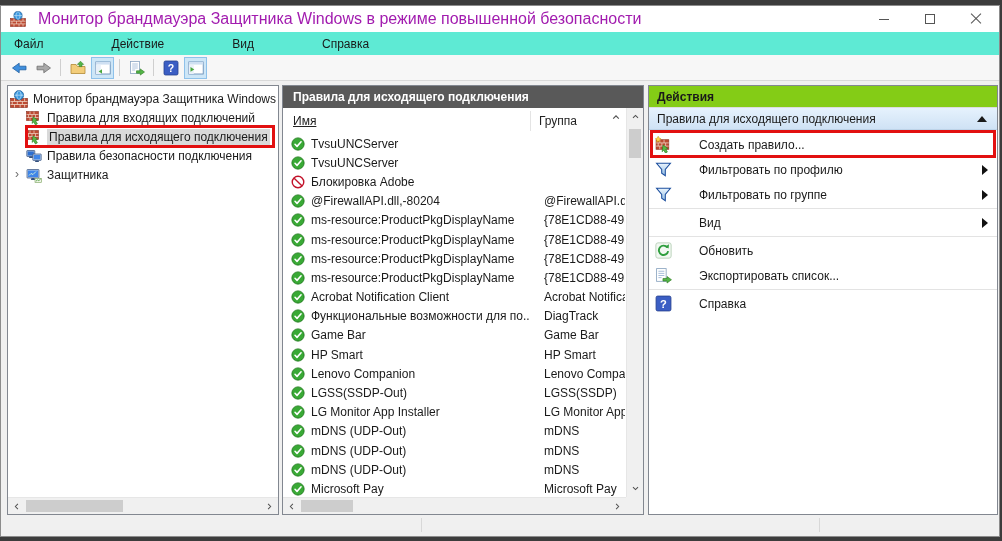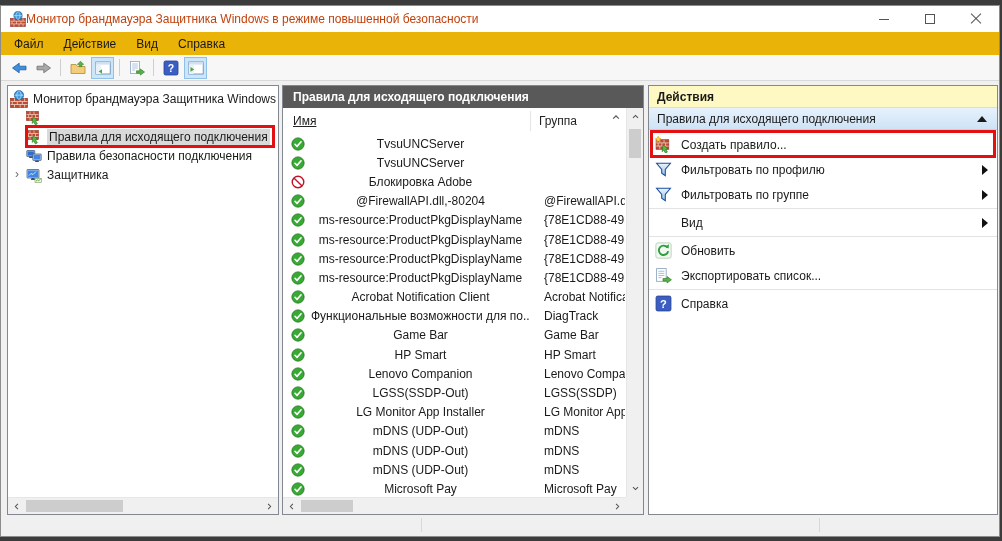--- a/index.html
+++ b/index.html
@@ -11,31 +11,31 @@
     overflow: hidden;
     color: #1a1a1a;
   }
   .win {
     position: absolute; left:0; top:5px; width:1000px; height:532px;
     background:#f0f0f0; border:1px solid #8c8c8c;
   }
   
   .titlebar { height:26px; background:#fff; display:flex; align-items:center; padding-left:9px; }
   .app-icon { width:16px; height:16px; flex:none; }
-  .title { margin-left:0; font-size:12px; color:#c2410c; white-space:nowrap; }
+  .title { margin-left:12px; font-size:16px; color:#a21caf; white-space:nowrap; }
   .wctrl { margin-left:auto; display:flex; height:100%; }
   .wbtn { width:46px; height:100%; display:flex; align-items:center; justify-content:center; background:transparent; border:none; }
   .gl-min { width:10px; height:1px; background:#555; }
   .gl-max { width:10px; height:10px; border:1px solid #555; }
   .gl-close { position:relative; width:12px; height:12px; }
   .gl-close:before, .gl-close:after { content:""; position:absolute; left:-1px; top:5px; width:14px; height:1px; background:#555; }
   .gl-close:before { transform:rotate(45deg); }
   .gl-close:after  { transform:rotate(-45deg); }
   
-  .menubar { height:23px; background:#eab308; display:flex; align-items:center; font-size:12px; padding-left:3px; }
+  .menubar { height:23px; background:#5eead4; display:flex; align-items:center; font-size:12px; padding-left:3px;gap:48px; }
   .mi { padding:3px 10px; }
   
   .toolbar { height:26px; background:#f7f7f7; border-bottom:1px solid #d9d9d9; display:flex; align-items:center; padding-left:5px; }
   .tbtn { width:23px; height:22px; display:flex; align-items:center; justify-content:center; border:1px solid transparent; margin:0 1px; }
   .tbtn.on { background:#cde6f7; border-color:#8ec1ea; }
   .tsep { width:1px; height:17px; background:#cfcfcf; margin:0 4px; }
   .i16 { width:16px; height:16px; display:block; }
   
   .pane { position:absolute; top:79px; height:430px; background:#fff; border:1px solid #828790; }
   .tree-pane { left:6px; width:272px; }
@@ -54,44 +54,44 @@
   
   .list-title { height:22px; background:#595959; color:#fff; font-weight:bold; font-size:12px; display:flex; align-items:center; padding-left:10px; }
   .colhdr { position:absolute; left:0; right:18px; top:22px; height:26px; font-size:12px; color:#222; background:#fff; }
   .ch-name { position:absolute; left:10px; top:6px;text-decoration:underline; }
   .ch-group { position:absolute; left:256px; top:6px; }
   .ch-sep { position:absolute; left:247px; top:3px; bottom:3px; width:1px; background:#e4e4e4; }
   .ch-chev { position:absolute; right:4px; top:4px; width:10px; height:10px; }
   #rule-rows { position:absolute; top:48px; left:0; right:18px; bottom:17px; overflow:hidden; }
   .rrow { height:19.2px; display:flex; align-items:center; font-size:12px; }
   .ric { width:14px; height:14px; flex:none; margin-left:8px; }
-  .rname { margin-left:6px; width:219px; flex:none; white-space:nowrap; overflow:hidden;text-align:center; }
+  .rname { margin-left:6px; width:219px; flex:none; white-space:nowrap; overflow:hidden; }
   .rgroup { margin-left:14px; flex:1; white-space:nowrap; overflow:hidden; }
   
   .vscroll { position:absolute; top:22px; right:0; bottom:17px; width:17px; background:#f0f0f0; border-left:1px solid #e6e6e6; }
   .hscroll { position:absolute; left:0; bottom:0; height:17px; background:#f0f0f0; border-top:1px solid #e6e6e6; }
   .hscroll.full { right:0; }
   .hscroll.withv { right:17px; }
   .corner { position:absolute; right:0; bottom:0; width:17px; height:17px; background:#f0f0f0; }
   .sarr { position:absolute; width:17px; height:17px; display:flex; align-items:center; justify-content:center; }
   .sarr svg { width:9px; height:9px; }
   .sa-up { top:0; left:0; }
   .sa-down { bottom:0; left:0; transform:rotate(180deg); }
   .sa-left { left:0; top:0; transform:rotate(-90deg); }
   .sa-right { right:0; top:0; transform:rotate(90deg); }
   .vthumb { position:absolute; left:2px; right:2px; background:#cdcdcd; }
   .hthumb { position:absolute; top:2px; bottom:2px; background:#cdcdcd; }
   
-  .ap-title { height:22px; background:#fef9c3; border-bottom:1px solid #dcdcdc; font-weight:bold; font-size:12px; display:flex; align-items:center; padding-left:8px; }
+  .ap-title { height:22px; background:#84cc16; border-bottom:1px solid #dcdcdc; font-weight:bold; font-size:12px; display:flex; align-items:center; padding-left:8px; }
   .ap-section { height:22px; background:linear-gradient(#e6f2fd,#cfe2f5); border-bottom:1px solid #bdd3e8; display:flex; align-items:center; padding:0 10px 0 8px; font-size:12px; }
   .caret-up { margin-left:auto; width:0; height:0; border-left:5px solid transparent; border-right:5px solid transparent; border-bottom:6px solid #1a1a1a; }
   #action-items { padding-top:2px; }
   .arow { position:relative; height:25px; display:flex; align-items:center; font-size:12px; padding-left:6px; }
   .aic { width:17px; height:17px; flex:none; }
-  .albl { margin-left:9px; white-space:nowrap; }
+  .albl { margin-left:27px; white-space:nowrap; }
   .asub { margin-left:auto; margin-right:9px; width:0; height:0; border-top:5px solid transparent; border-bottom:5px solid transparent; border-left:6px solid #111; }
   .asep { height:1px; background:#e3e3e3; margin:1px 0; }
   .action-redbox { left:1px; right:1px; top:-2px; bottom:-1px; }
   
   .statusbar { position:absolute; left:0; right:0; bottom:0; height:21px; background:#f0f0f0; }
   .st-sep { position:absolute; top:3px; width:1px; height:14px; background:#d8d8d8; }
 </style>
 </head>
 <body>
 
@@ -262,20 +262,21 @@
             <use href="#s-fwglobe"></use>
           </svg>
         <span class="tlabel">Монитор брандмауэра Защитника Windows</span>
       </div>
       <div id="tree-items">
           <div class="trow">
     <span class="texp"></span>
     <svg class="tic">
               <use href="#s-rule"></use>
             </svg>
+    <span class="tlabel">Правила для входящих подключений</span>
   </div>
           <div class="trow sel">
     <span class="texp"></span>
     <svg class="tic">
               <use href="#s-rule"></use>
             </svg>
     <span class="tlabel">Правила для исходящего подключения</span>
   <div class="redbox tree-redbox"></div>
           </div>
           <div class="trow">

